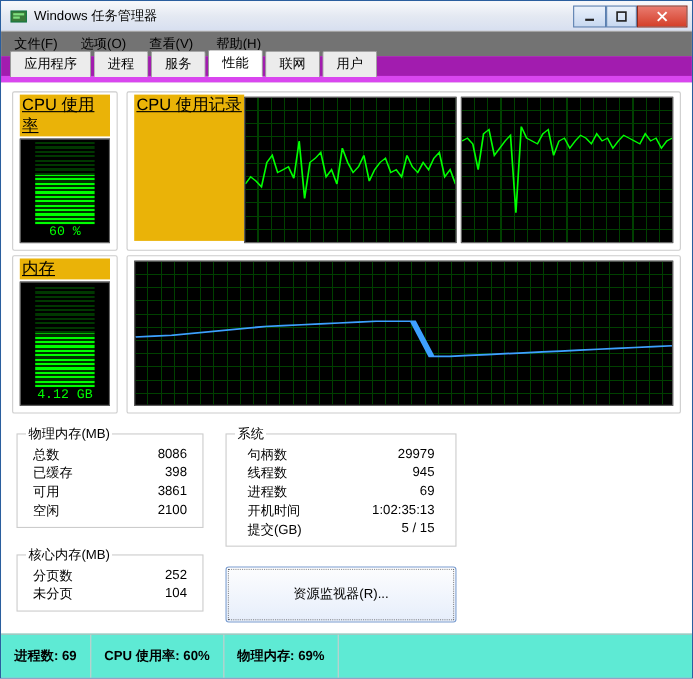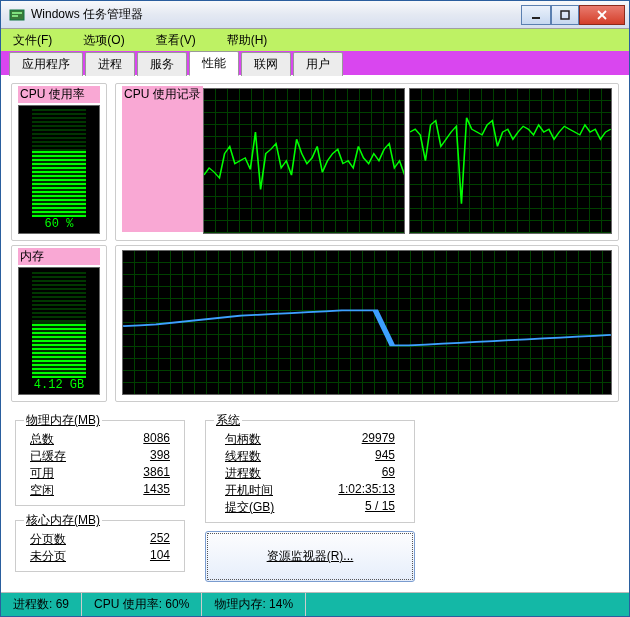--- a/index.html
+++ b/index.html
@@ -6,49 +6,49 @@
 body { background: #fff; }
 .window { width: 630px; height: 617px; border: 1px solid #2a5e9e; background: #f0f0f0; display: flex; flex-direction: column; }
 .titlebar { height: 28px; background: linear-gradient(to bottom, #f8f9fb 0%, #e4e9f2 50%, #d7dff0 100%); border-bottom: 1px solid #a0a0a0; display: flex; align-items: center; padding: 0 4px 0 8px; }
 .titlebar .app-icon { width: 16px; height: 16px; margin-right: 6px; }
 .titlebar .title { flex: 1; color: #000; font-size: 12px; }
 .winbtns { display: flex; gap: 0; }
 .winbtn { width: 30px; height: 20px; border: 1px solid #5a7fb0; background: linear-gradient(to bottom,#eaf1fb,#c7d8f0); display:flex; align-items:center; justify-content:center; cursor:pointer; }
 .winbtn.max { width: 28px; }
 .winbtn.close { width: 46px; background: linear-gradient(to bottom,#e97b6f,#d43f2a); border-color:#8a2a1c; }
 .winbtn svg { display:block; }
-.menubar { height: 22px; background: #bef264; display: flex; align-items: center; padding: 0 4px; gap: 15px; }
+.menubar { height: 22px; background: #737373; display: flex; align-items: center; padding: 0 4px; gap: 5px; }
 .menuitem { padding: 2px 8px; cursor: default; }
-.tabstrip { height: 24px; display: flex; align-items: center; padding: 0 8px; background: #d946ef; border-bottom: 1px solid #d946ef; }
+.tabstrip { height: 24px; display: flex; align-items: flex-end; padding: 0 8px; background: #a21caf; border-bottom: 6px solid #d946ef; }
 .tab { padding: 3px 12px; border: 1px solid #999; border-bottom: none; background: #ececec; margin-right: 2px; border-radius: 2px 2px 0 0; cursor: default; position: relative; top: 1px; }
 .tab.active { background: #fff; top: 1px; border-bottom: 1px solid #fff; }
 .content { flex: 1; background: #fff; padding: 8px 10px; display: flex; flex-direction: column; gap: 4px; overflow: hidden; }
 .row1 { display: flex; gap: 8px; height: 176px; }
 .row2 { display: flex; gap: 8px; height: 176px; }
 .group { border: 1px solid #ccc; border-radius: 2px; padding: 4px 6px 6px 6px; position: relative; }
-.group-title { position: relative; top: -2px; font-size: 12px; color: #000; background: #f9a8d4; display: inline-block; padding: 0 2px; }
+.group-title { position: relative; top: -2px; font-size: 15px; color: #000; background: #eab308; display: inline-block; padding: 0 2px; text-decoration: underline; }
 .meter-box { width: 96px; display: flex; flex-direction: column; }
 .meter-box .meter-inner { flex: 1; background: #000; border: 1px solid #666; display: flex; flex-direction: column; justify-content: flex-end; align-items: center; position: relative; padding: 2px; }
 .meter-fill { width: 100%; background: repeating-linear-gradient(to top, #00ff00 0, #00ff00 2px, #003000 2px, #003000 4px); }
 .meter-dark { width: 100%; background: repeating-linear-gradient(to top, #003800 0, #003800 2px, #000 2px, #000 4px); }
 .meter-label { color: #00ff00; font-family: "Courier New", monospace; font-size: 12px; position: absolute; bottom: 2px; width:100%; text-align:center; }
 .history-box { flex: 1; display: flex; flex-direction: row; }
 .history-inner { flex: 1; display: flex; gap: 4px; }
 .chart { flex: 1; background: #000; border: 1px solid #666; position: relative; overflow: hidden; }
 .grid-v { position:absolute; inset:0; background-image: repeating-linear-gradient(to right, transparent 0, transparent 11px, #004000 11px, #004000 12px); }
 .grid-h { position:absolute; inset:0; background-image: repeating-linear-gradient(to bottom, transparent 0, transparent 11px, #004000 11px, #004000 12px); }
 .chart svg { position:absolute; inset:0; width:100%; height:100%; }
 .stats-row { display: flex; gap: 20px; padding: 6px 4px 2px 4px; }
-.stats-col { display: flex; flex-direction: column; gap: 2px; text-decoration: underline; }
+.stats-col { display: flex; flex-direction: column; gap: 12px; }
 .stat-line { display: flex; justify-content: center; gap: 30px; font-size: 12px; }
 .stat-line .k { min-width: 50px; }
 .stat-line .v { text-align: right; min-width: 60px; font-family: "Segoe UI", sans-serif; }
 .sys-col .stat-line .v { min-width: 90px; }
 .resource-btn { margin-top: 6px; padding: 16px 12px; border: 1px solid #7a9ccf; background: linear-gradient(to bottom,#fdfdfe,#e6eefb); cursor: pointer; border-radius: 3px; outline: 1px dotted #555; outline-offset:-3px; }
-.statusbar { height: 24px; border-top: 1px solid #bbb; background: #14b8a6; display: flex; align-items: center; }
+.statusbar { height: 40px; border-top: 1px solid #bbb; background: #5eead4; display: flex; align-items: center; font-weight: bold; }
 .statusbar .cell { padding: 0 12px; border-right: 1px solid #ccc; height: 100%; display:flex; align-items:center; }
 fieldset { border: 1px solid #ccc; padding: 2px 8px 6px 8px; margin: 0; }
 legend { font-size: 12px; padding: 0 2px; }
 </style>
 </head>
 <body>
 
 <div class="window">
   <div class="titlebar">
     <span class="app-icon">
@@ -164,21 +164,21 @@
           <div class="stat-line">
               <span class="k">已缓存</span>
               <span class="v">398</span>
             </div>
           <div class="stat-line">
               <span class="k">可用</span>
               <span class="v">3861</span>
             </div>
           <div class="stat-line">
               <span class="k">空闲</span>
-              <span class="v">1435</span>
+              <span class="v">2100</span>
             </div>
         </fieldset>
         <fieldset style="margin-top:4px;">
           <legend>核心内存(MB)</legend>
           <div class="stat-line">
               <span class="k">分页数</span>
               <span class="v">252</span>
             </div>
           <div class="stat-line">
               <span class="k">未分页</span>
@@ -212,15 +212,15 @@
         </fieldset>
         <button class="resource-btn">资源监视器(R)...</button>
       </div>
     </div>
 
   </div>
 
   <div class="statusbar">
     <div class="cell">进程数: 69</div>
     <div class="cell">CPU 使用率: 60%</div>
-    <div class="cell">物理内存: 14%</div>
+    <div class="cell">物理内存: 69%</div>
   </div>
 </div>
 
 </body></html>

